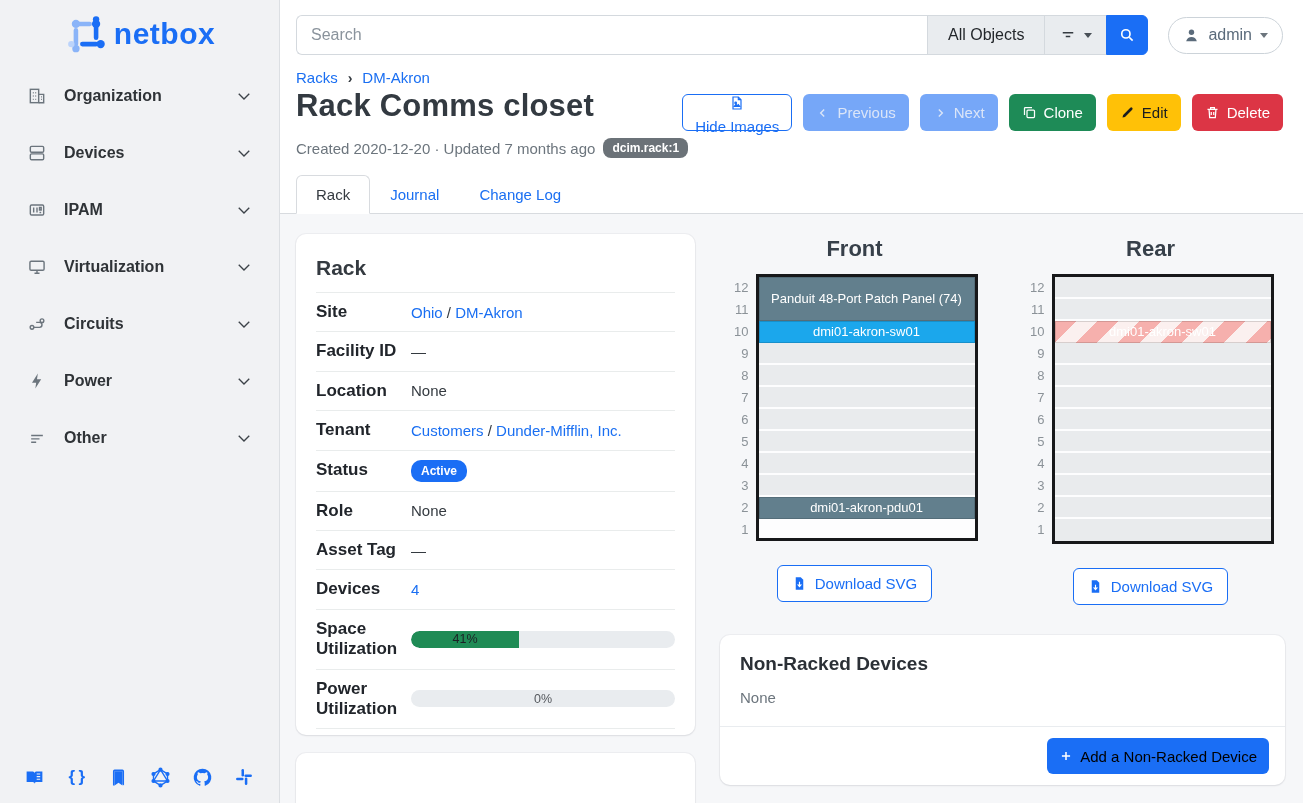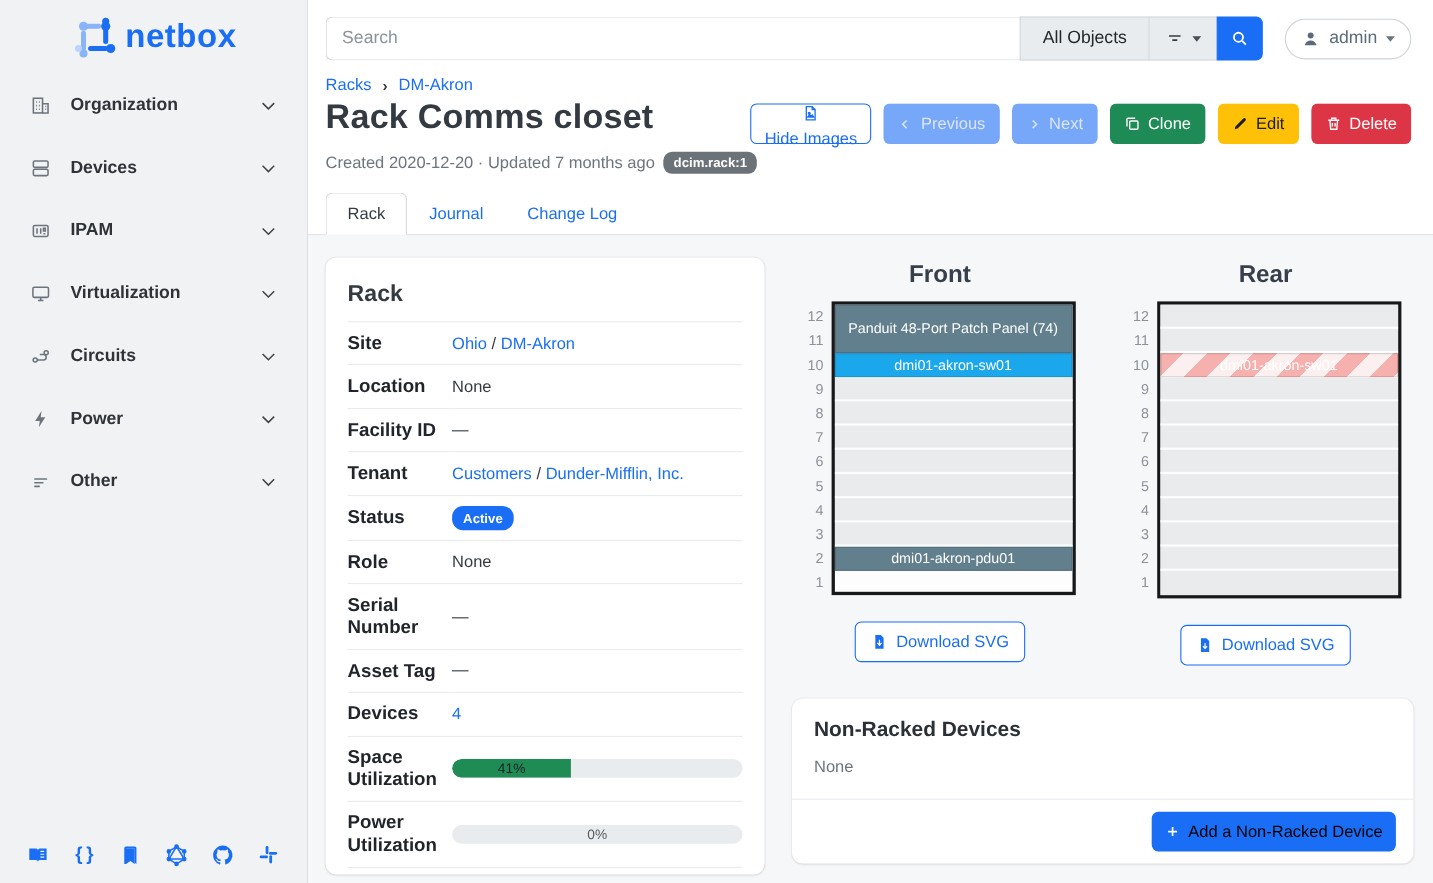--- a/index.html
+++ b/index.html
@@ -420,44 +420,40 @@
           <h2>Rack</h2>
           <table class="info-table">
             <tbody>
                 <tr>
               <th>Site</th>
               <td><a>Ohio</a>
                   <span>/</span>
                   <a>DM-Akron</a></td>
             </tr>
             <tr>
+              <th>Facility ID</th>
+              <td class="muted">—</td>
+            </tr>
+            <tr>
               <th>Location</th>
               <td class="muted">None</td>
-            </tr>
-            <tr>
-              <th>Facility ID</th>
-              <td class="muted">—</td>
             </tr>
             <tr>
               <th>Tenant</th>
               <td><a>Customers</a>
                   <span>/</span>
                   <a>Dunder-Mifflin, Inc.</a></td>
             </tr>
             <tr>
               <th>Status</th>
               <td><span class="badge-active">Active</span></td>
             </tr>
             <tr>
               <th>Role</th>
               <td class="muted">None</td>
-            </tr>
-            <tr>
-              <th>Serial Number</th>
-              <td class="muted">—</td>
             </tr>
             <tr>
               <th>Asset Tag</th>
               <td class="muted">—</td>
             </tr>
             <tr>
               <th>Devices</th>
               <td><a>4</a></td>
             </tr>
             <tr>

